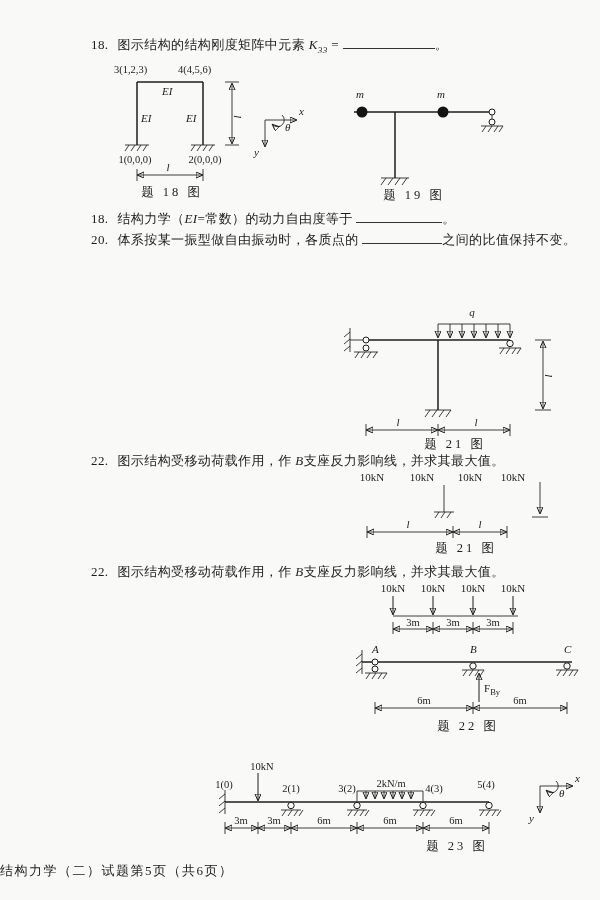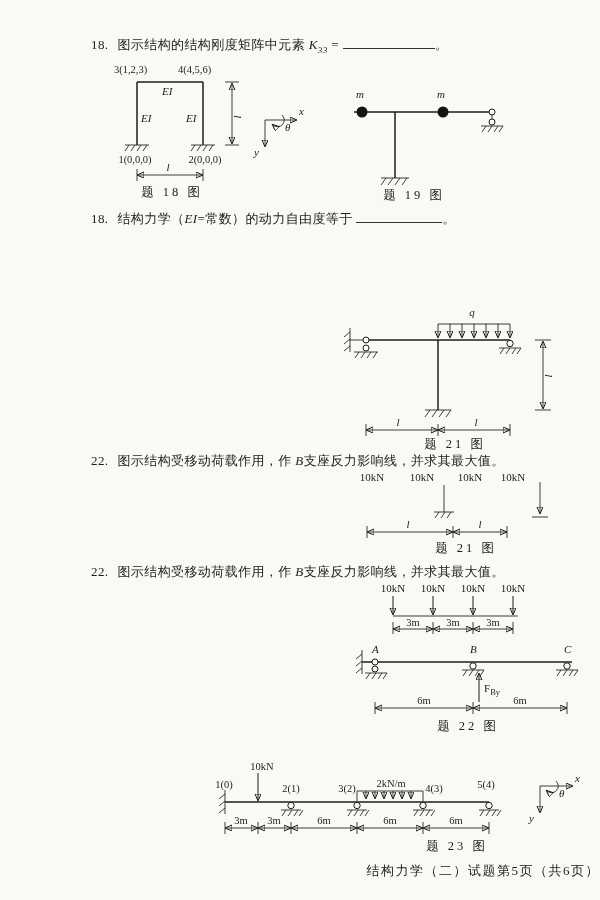--- a/index.html
+++ b/index.html
@@ -16,21 +16,21 @@
   svg text{fill:#1c1c1c;font-size:11px;font-family:"Liberation Serif","DejaVu Serif",serif;}
   svg text.it{font-style:italic;}
   svg text.cap{font-size:12.5px;letter-spacing:3px;}
   svg text.sm{font-size:10.5px;}
   svg line,svg path{stroke:#1c1c1c;fill:none;}
   .s14{stroke-width:1.5}
   .s1{stroke-width:1}
   .s08{stroke-width:.85}
   circle.open{fill:#f9f9f7;stroke:#1c1c1c;stroke-width:1;}
   circle.solid{fill:#141414;stroke:none;}
-  .footer{position:absolute;top:862px;left:0;width:100%;text-align:right;
+  .footer{position:absolute;top:862px;left:0;width:100%;text-align:left;
           font-size:13px;letter-spacing:1.5px;}
 </style>
 </head>
 <body>
 
 <div class="page">
 
   <div class="q" style="top:36px">
     <span class="qnum">18.</span><span>图示结构的结构刚度矩阵中元素</span>
     <span class="var"><span>K</span><sub>33</sub></span>
@@ -106,20 +106,24 @@
       <circle class="open" cx="158" cy="36" r="3"></circle>
       <line x1="147" y1="40" x2="169" y2="40"></line>
       <path d="M152,40l-4,6M158,40l-4,6M164,40l-4,6M169,40l-4,6"></path>
     </g>
     <text class="cap" x="80" y="113" text-anchor="middle">题 19 图</text>
   </svg>
 
   <div class="q" style="top:210px">
     <span class="qnum">18.</span><span>结构力学（</span><span class="var">EI</span><span>=常数）的动力自由度等于</span>
     <span class="blank b85"></span><span>。</span>
+  </div>
+  <div class="q" style="top:231px">
+    <span class="qnum">20.</span><span>体系按某一振型做自由振动时，各质点的</span>
+    <span class="blank b78"></span><span>之间的比值保持不变。</span>
   </div>
 
 
 
   <svg style="left:336px;top:302px" width="240" height="148" viewBox="0 0 240 148">
     <defs>
         <marker id="a21" markerWidth="8" markerHeight="8" refX="6" refY="3" orient="auto" markerUnits="userSpaceOnUse">
           <path d="M0,0L7,3L0,6Z" fill="#1c1c1c" stroke="none"></path>
         </marker>
       </defs>

